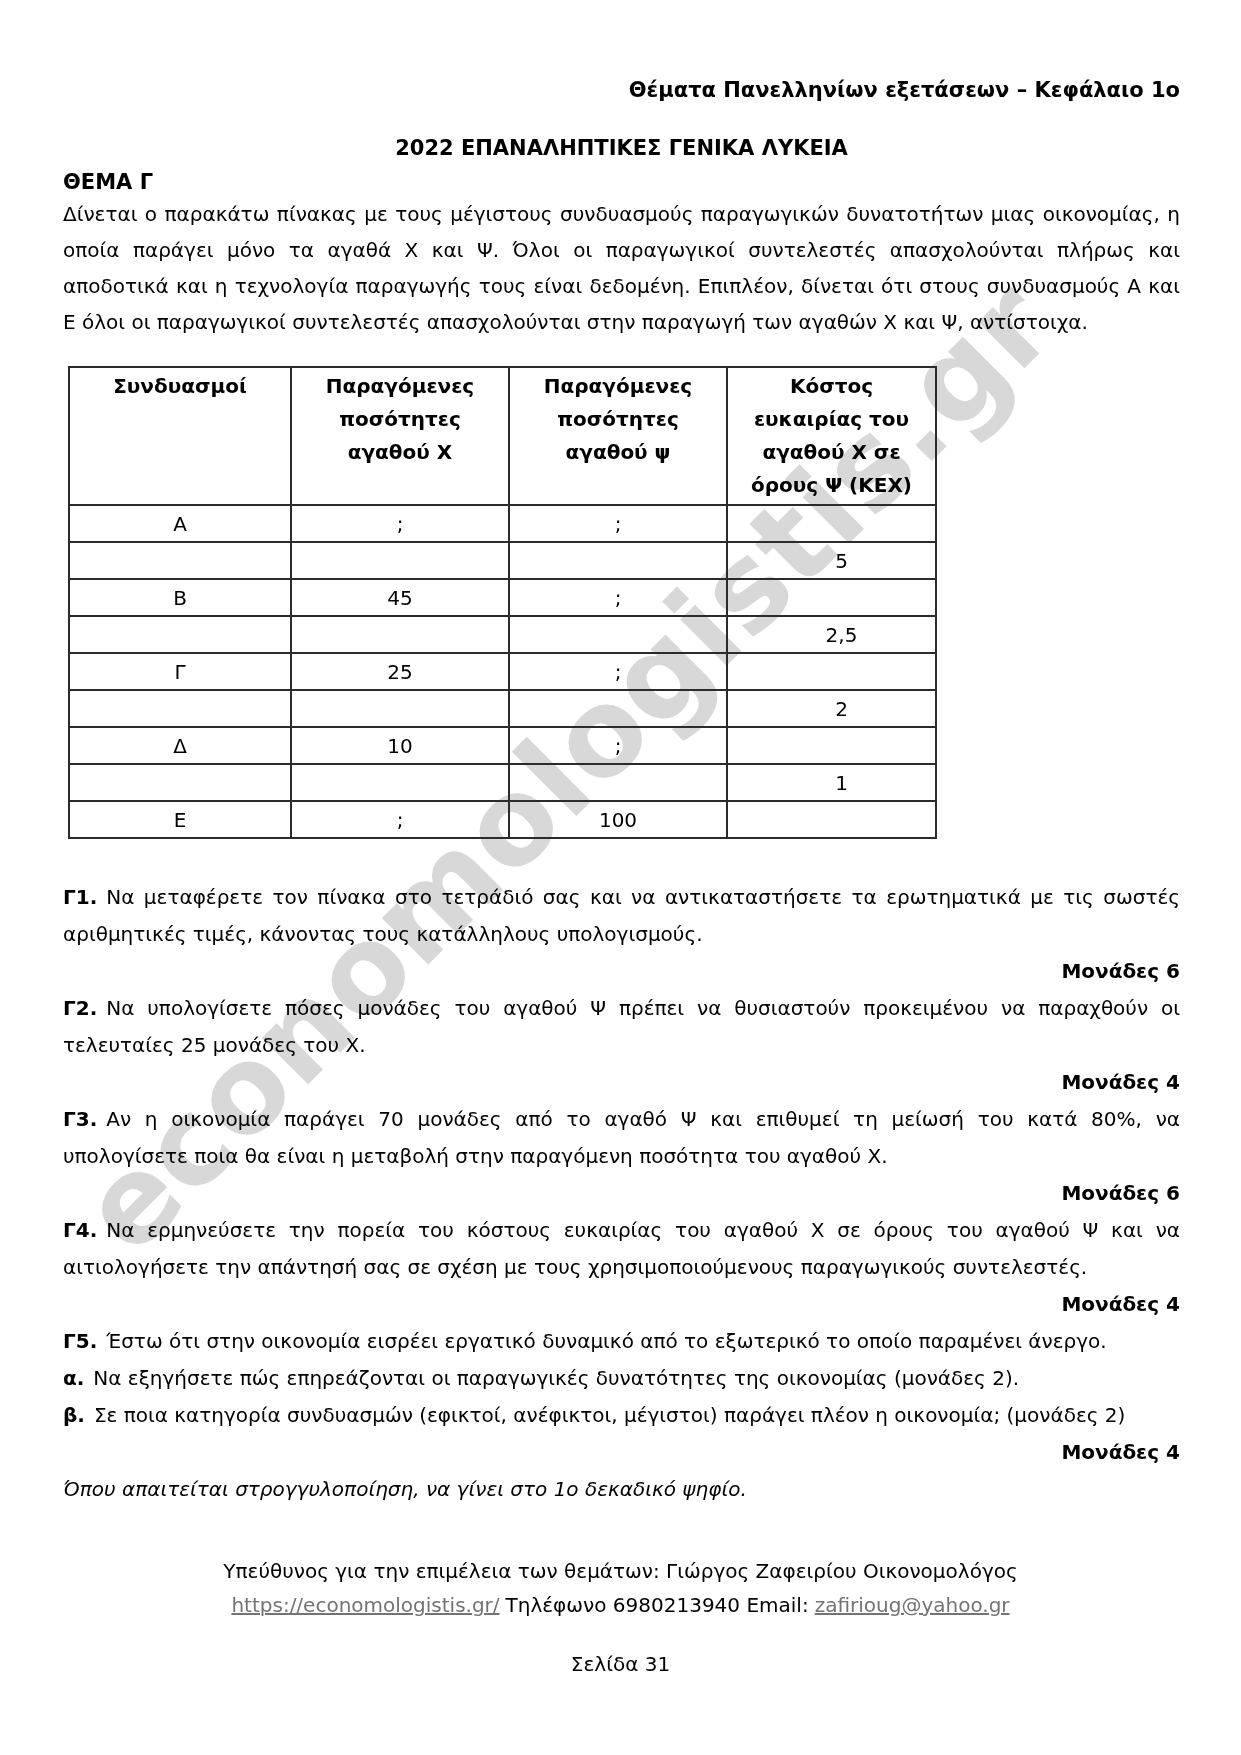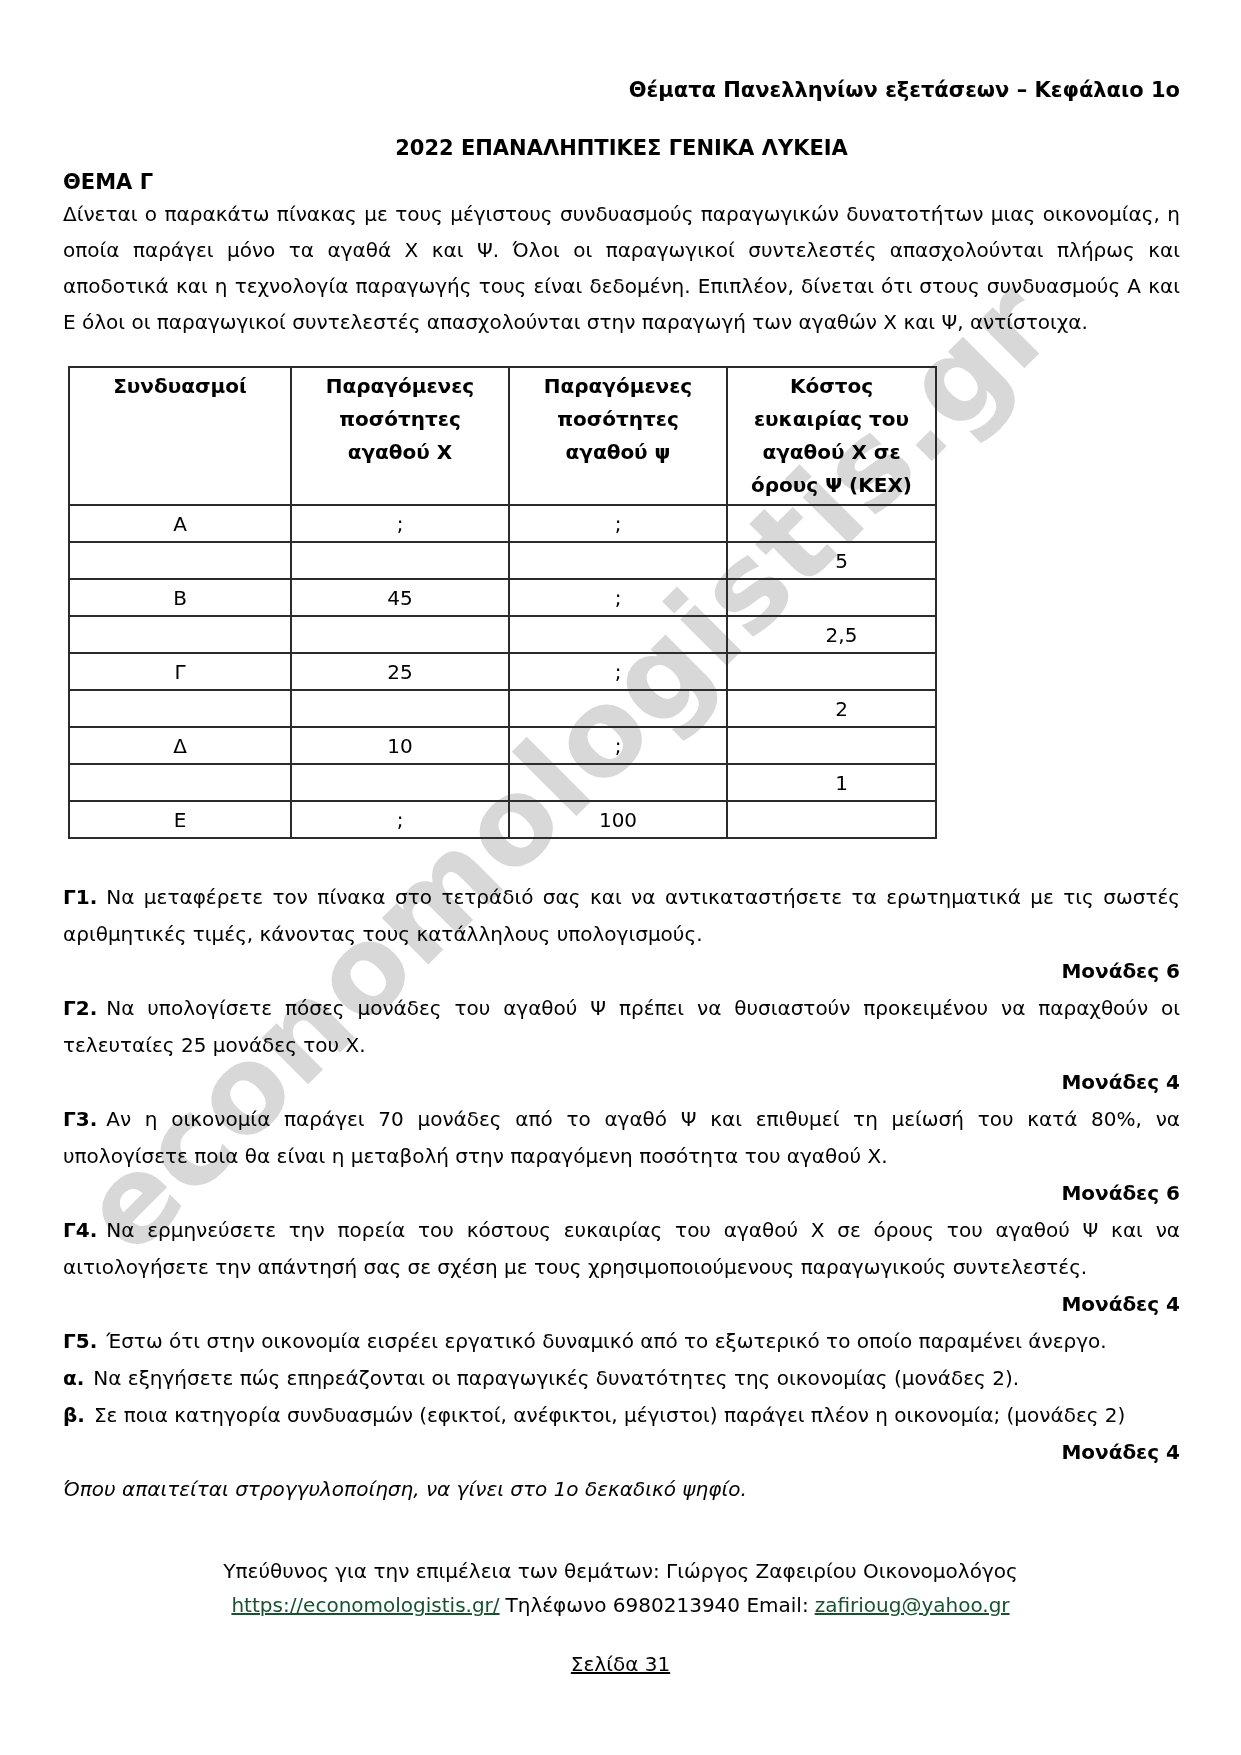--- a/index.html
+++ b/index.html
@@ -89,32 +89,31 @@
   p.note { font-style:italic; }
   .footer {
     position:absolute;
     top:1554px; left:0; right:0;
     text-align:center;
     line-height:34px;
     z-index:1;
     font-size:20px;
   }
   .footer a {
-    color:#14532d;
+    color:#737373;
     text-decoration:underline;
     cursor:pointer;
   }
   .footer .mid { margin:0 6px; }
   .pagenum {
     position:absolute;
     top:1652px; left:0; right:0;
     text-align:center;
     z-index:1;
     font-size:20px;
-    text-decoration:underline;
   }
 </style>
 </head>
 <body>
 
 <div class="page">
 
   <div class="watermark">economologistis.gr</div>
 
   <div class="content">

